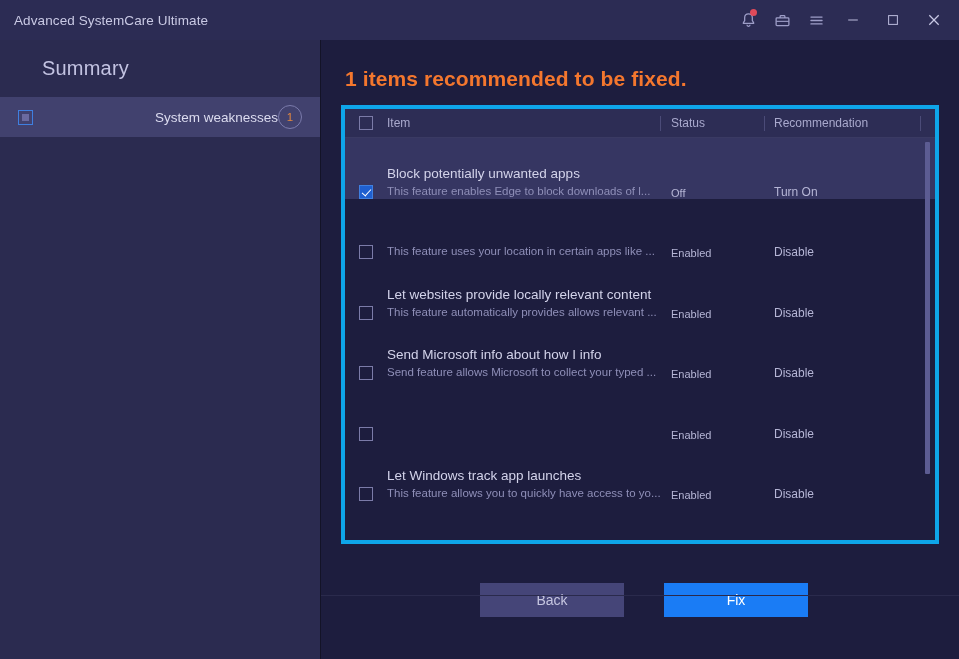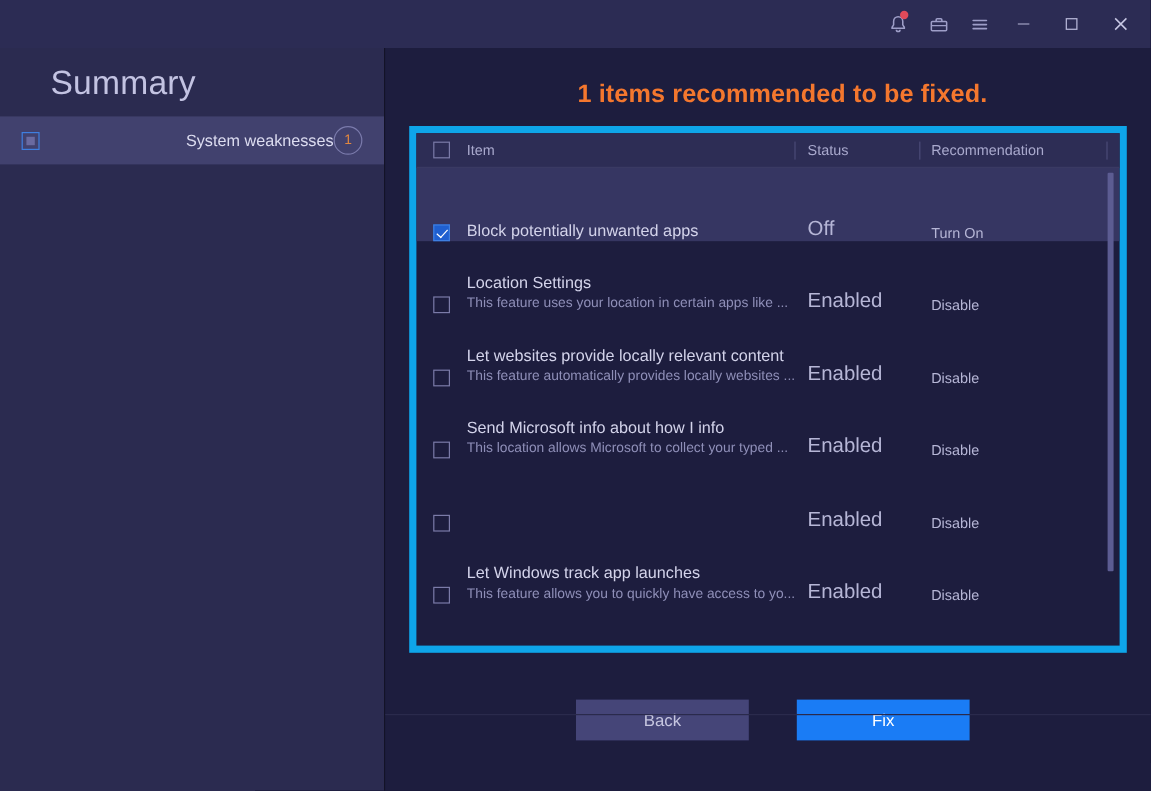--- a/index.html
+++ b/index.html
@@ -66,21 +66,21 @@
     background: #2b2b50;
   }
   .sidebar-header {
     height: 57px;
     display: flex;
     align-items: center;
     padding-left: 42px;
     box-sizing: border-box;
   }
   .sidebar-title {
-    font-size: 28px;
+    font-size: 20px;
     color: #c3c3e2;
     letter-spacing: .2px;
   }
   .sidebar-item {
     position: relative;
     height: 40px;
     display: flex;
     align-items: center;
     background: #41416e;
     padding-left: 18px;
@@ -130,35 +130,35 @@
 
   
   .main {
     position: absolute;
     left: 321px; top: 40px;
     width: 638px; height: 619px;
     background: #1d1d3e;
   }
 
   .headline {
-    text-align: center;
+    text-align: left;
     color: #f4772e;
     font-size: 21px;
     font-weight: bold;
     letter-spacing: .1px;
     margin-top: 27px;
     padding-left: 24px;
   }
 
   
   .table-wrap {
     position: absolute;
     left: 20px; top: 65px;
     width: 598px; height: 439px;
-    border: 6px solid #0ea5e9;
+    border: 4px solid #0ea5e9;
     box-sizing: border-box;
     background: #1d1d3e;
   }
   .table-head {
     position: relative;
     height: 29px;
     background: #2d2d55;
     display: flex;
     align-items: center;
     border-bottom: 1px solid #3a3a63;
@@ -237,21 +237,21 @@
   .row-desc {
     font-size: 11.5px;
     color: #8f8fb8;
     line-height: 15px;
     margin-top: 2px;
     white-space: nowrap;
   }
   .row-status {
     position: absolute;
     left: 326px;
-    font-size: 17px;
+    font-size: 11px;
     color: #b6b6d6;
   }
   .row-reco {
     position: absolute;
     left: 429px;
     font-size: 12px;
     color: #b6b6d6;
   }
 
   
@@ -305,20 +305,21 @@
     width: 638px; height: 1px;
     background: #2a2a4c;
   }
 </style>
 </head>
 <body>
 
 <div class="app">
 
   <div class="titlebar">
+    <div class="titlebar-title">Advanced SystemCare Ultimate</div>
     <div class="titlebar-spacer"></div>
 
     <div class="tb-btn">
       <span>
         <svg width="17" height="17" viewBox="0 0 20 20">
           <path d="M10 2.3c-2.7 0-4.5 2-4.5 4.6v3.3L4 12.6v.9h12v-.9l-1.5-2.4V6.9c0-2.6-1.8-4.6-4.5-4.6z" fill="none" stroke="#9e9ec8" stroke-width="1.5"></path>
           <path d="M8.2 15c0 1 .8 1.8 1.8 1.8s1.8-.8 1.8-1.8" fill="none" stroke="#9e9ec8" stroke-width="1.5"></path>
         </svg>
       </span>
       <span class="tb-dot"></span>
@@ -401,56 +402,56 @@
       </div>
 
       <div class="table-body">
 
         <div class="row selected">
           <div class="row-check-cell">
             <span class="box-check checked"></span>
           </div>
           <div class="row-texts">
             <div class="row-title">Block potentially unwanted apps</div>
+            <div class="row-desc">This feature enables Edge to block downloads of l...</div>
           </div>
           <div class="row-status">Off</div>
           <div class="row-reco">Turn On</div>
         </div>
 
         <div class="row">
           <div class="row-check-cell">
             <span class="box-check"></span>
           </div>
           <div class="row-texts">
-            <div class="row-title">Location Settings</div>
             <div class="row-desc">This feature uses your location in certain apps like ...</div>
           </div>
           <div class="row-status">Enabled</div>
           <div class="row-reco">Disable</div>
         </div>
 
         <div class="row">
           <div class="row-check-cell">
             <span class="box-check"></span>
           </div>
           <div class="row-texts">
             <div class="row-title">Let websites provide locally relevant content</div>
-            <div class="row-desc">This feature automatically provides locally websites ...</div>
+            <div class="row-desc">This feature automatically provides allows relevant ...</div>
           </div>
           <div class="row-status">Enabled</div>
           <div class="row-reco">Disable</div>
         </div>
 
         <div class="row">
           <div class="row-check-cell">
             <span class="box-check"></span>
           </div>
           <div class="row-texts">
             <div class="row-title">Send Microsoft info about how I info</div>
-            <div class="row-desc">This location allows Microsoft to collect your typed ...</div>
+            <div class="row-desc">Send feature allows Microsoft to collect your typed ...</div>
           </div>
           <div class="row-status">Enabled</div>
           <div class="row-reco">Disable</div>
         </div>
 
         <div class="row">
           <div class="row-check-cell">
             <span class="box-check"></span>
           </div>
           <div class="row-status">Enabled</div>

